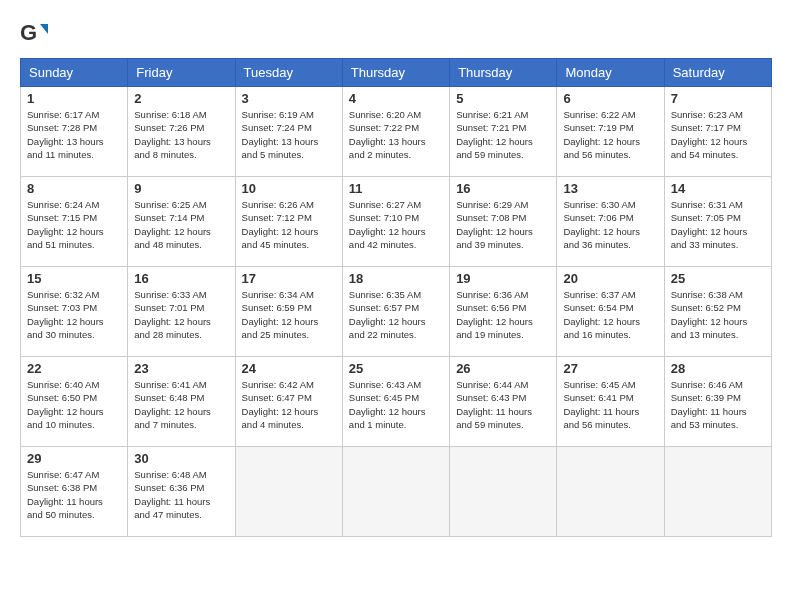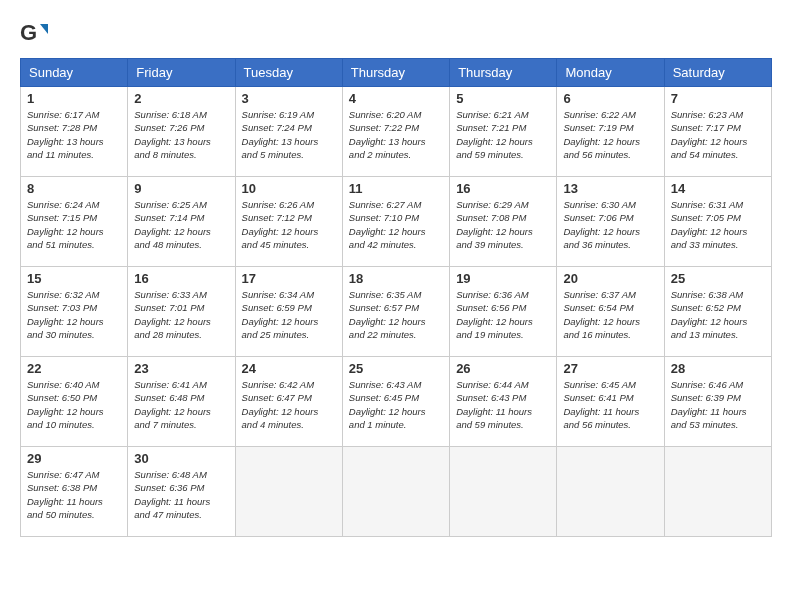--- a/index.html
+++ b/index.html
@@ -77,21 +77,20 @@
       font-size: 13px;
       font-weight: bold;
       color: #333;
       display: block;
       margin-bottom: 2px;
     }
     .day-info {
       font-size: 9.5px;
       line-height: 1.4;
       color: #333;
-      font-style: italic;
     }
   </style>
 </head>
 <body>
 
 <div class="header-area">
   <div class="logo">
     <svg class="logo-icon" viewBox="0 0 28 28">
       <text x="0" y="20" font-size="22" font-weight="bold" fill="#333">G</text>
       <polygon points="20,4 28,4 28,14" fill="#1a6faf"></polygon>

